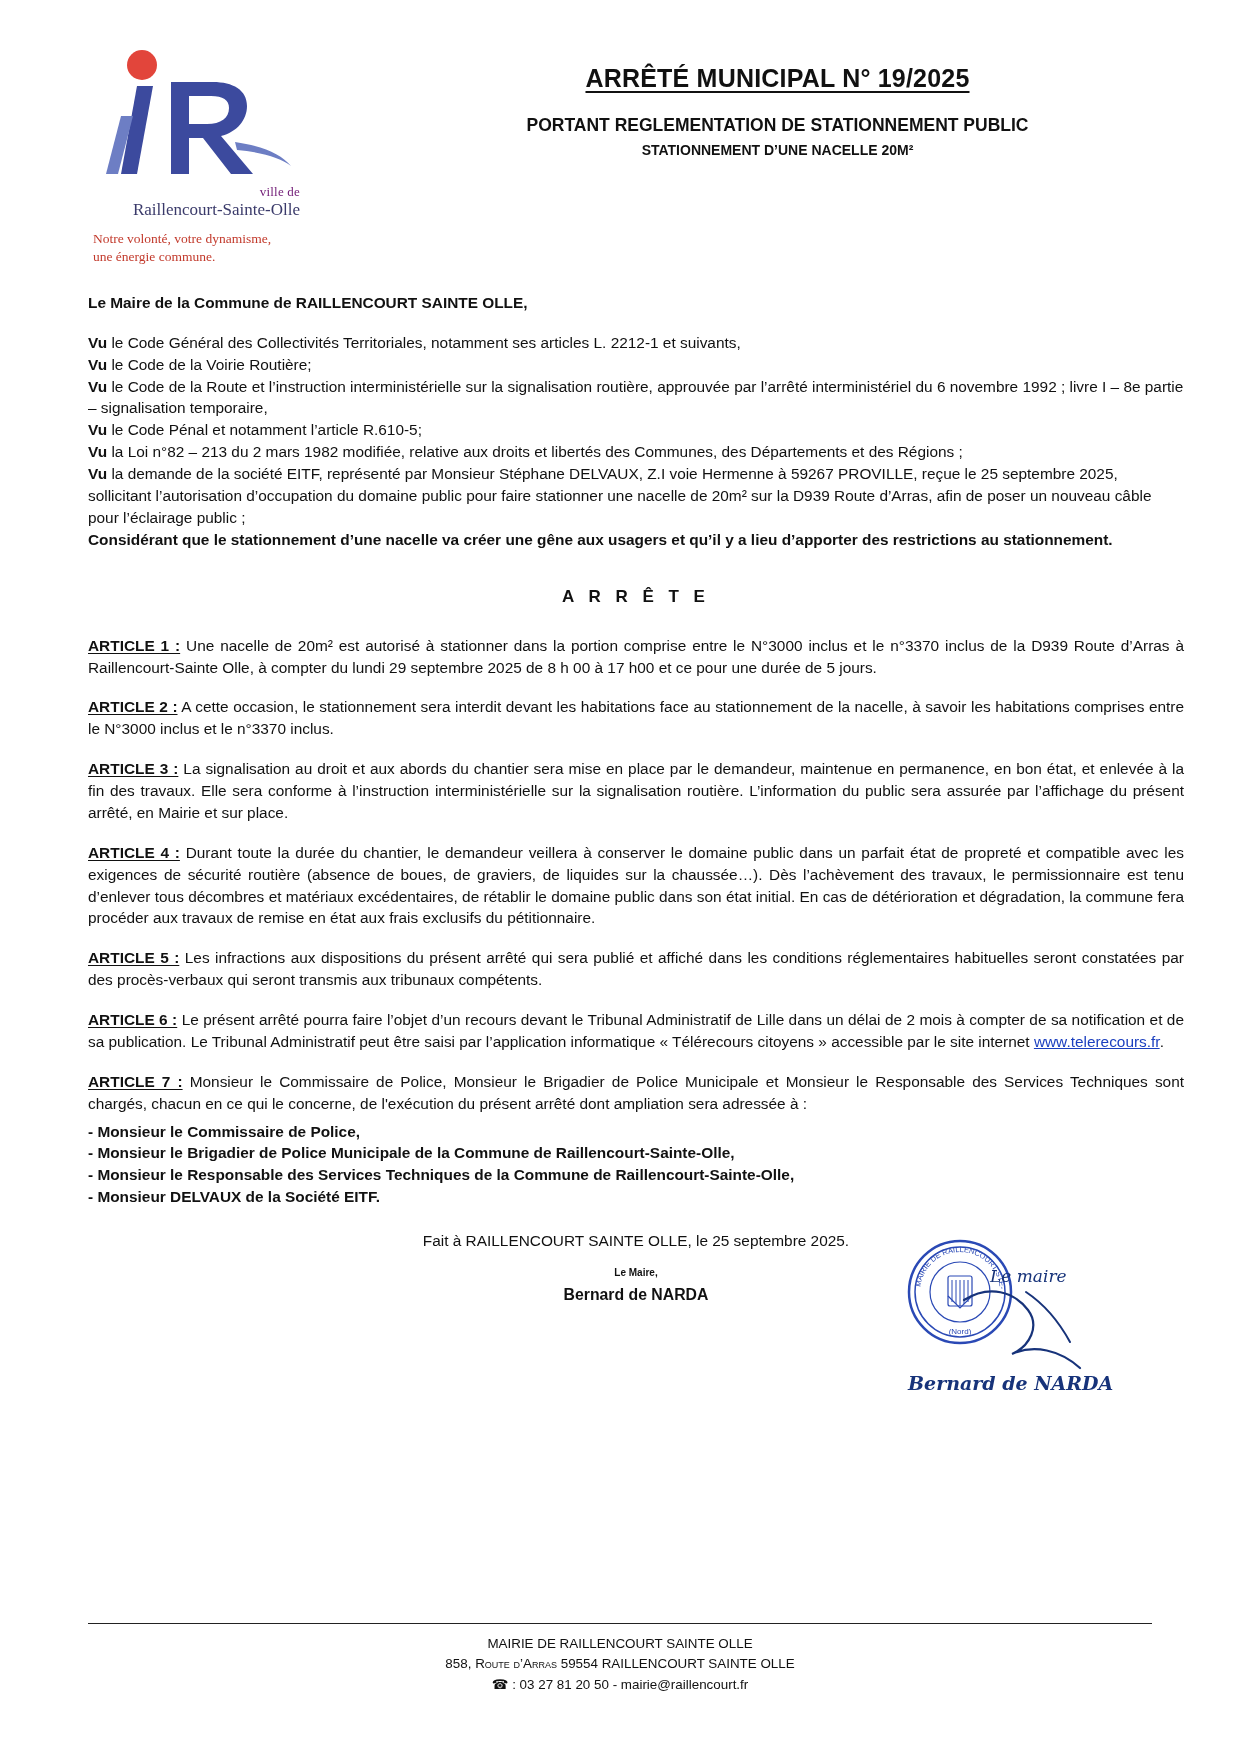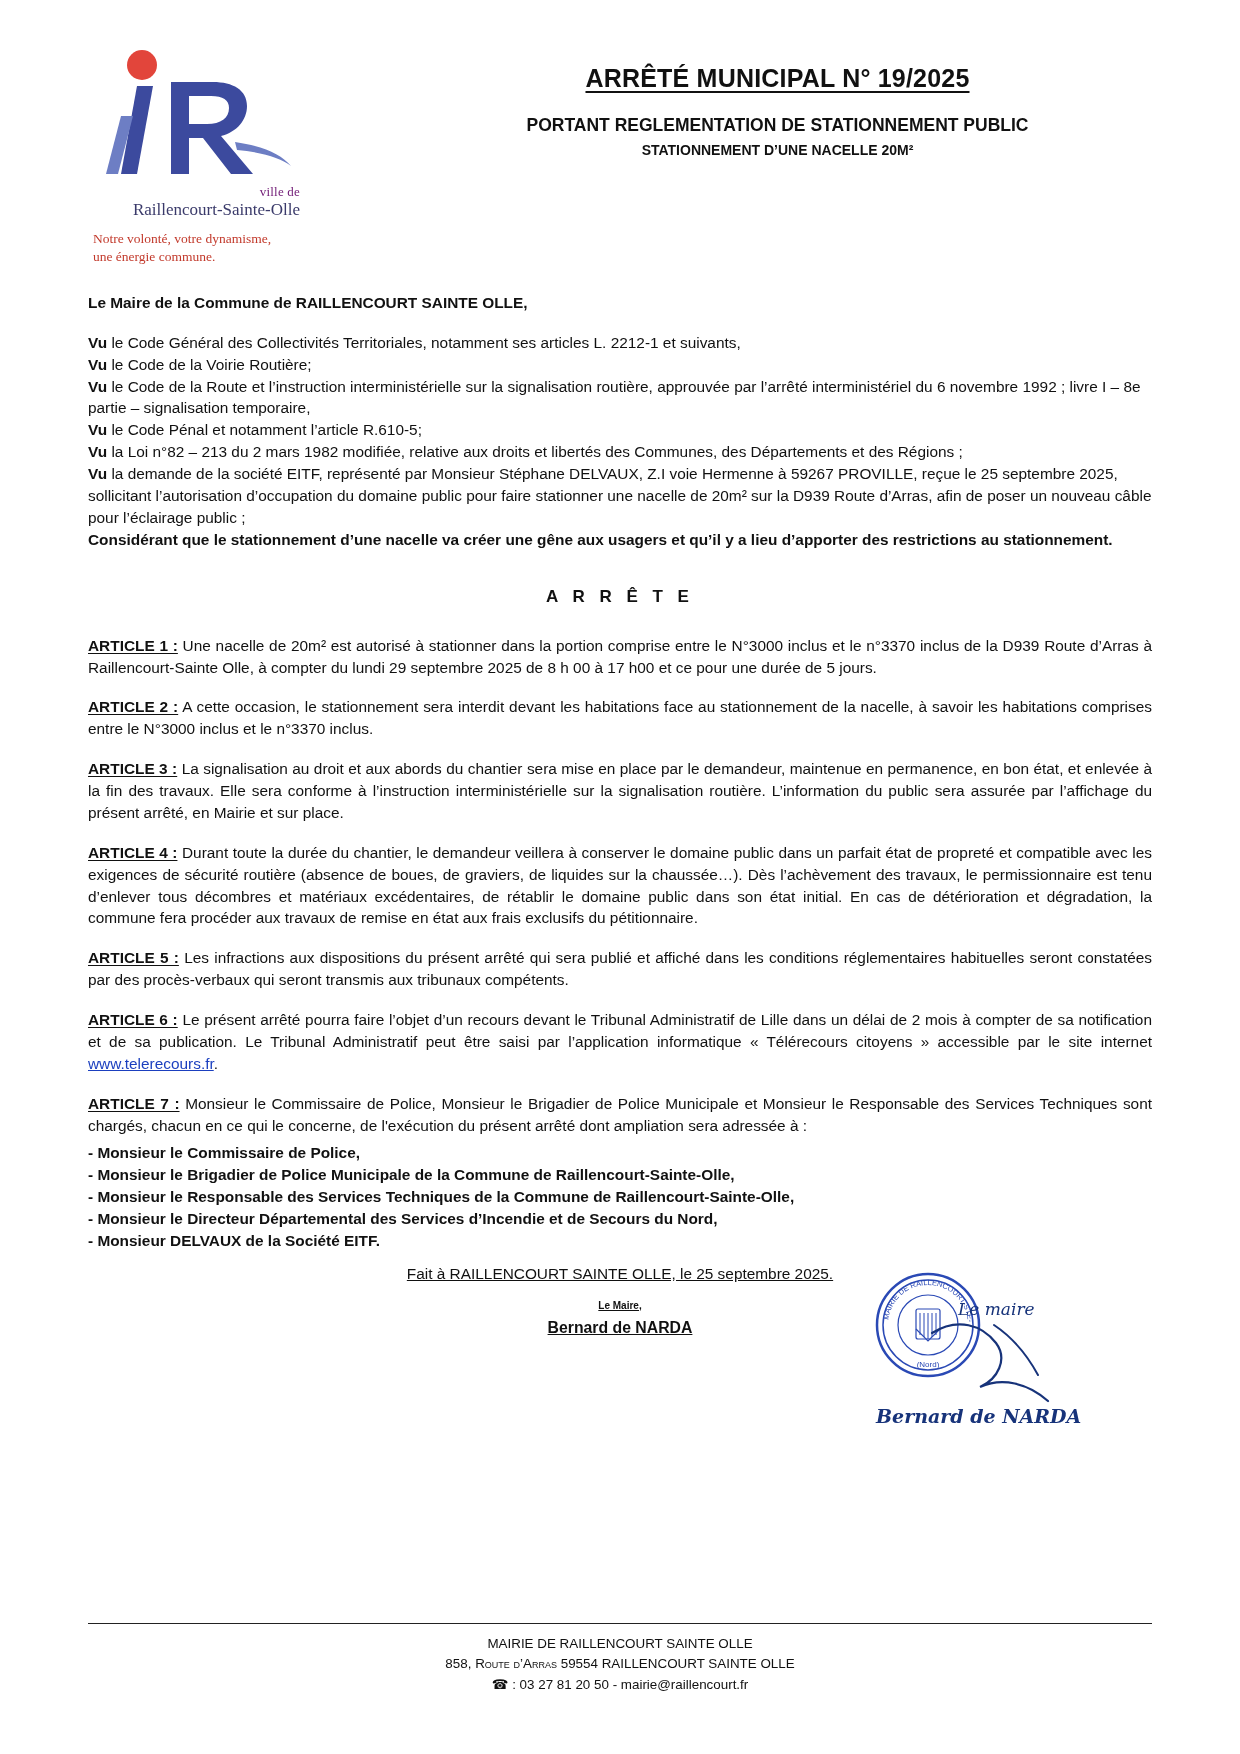--- a/index.html
+++ b/index.html
@@ -84,21 +84,21 @@
     font-weight: bold;
     margin-bottom: 6px;
   }
   .doc-sub2 {
     font-size: 14px;
     font-weight: bold;
   }
 
   
   .content {
-    padding: 26px 88px 0 88px;
+    padding: 26px 56px 0 88px;
     box-sizing: border-box;
     font-size: 15.4px;
     line-height: 1.42;
   }
   .addressee {
     font-weight: bold;
     font-size: 15.4px;
     margin-bottom: 18px;
   }
   .vu-list p {
@@ -132,24 +132,23 @@
     font-weight: bold;
   }
   .bullets div { margin: 0; }
   a.link {
     color: #1b3fbf;
     text-decoration: underline;
   }
 
   
   .sign-area {
-    margin-top: 11px;
+    margin-top: 22px;
     text-align: center;
     position: relative;
-    text-decoration: underline;
   }
   .sign-place { font-size: 15.4px; margin-bottom: 14px; }
   .sign-role { font-weight: bold; font-size: 10px; }
   .sign-name { font-weight: bold; font-size: 15.8px; margin-top: 4px; }
 
   .stamp {
     position: absolute;
     right: 170px;
     top: 8px;
     width: 108px;
@@ -268,21 +267,20 @@
     <p class="article"><span class="head">ARTICLE 5 :</span><span> Les infractions aux dispositions du présent arrêté qui sera publié et affiché dans les conditions réglementaires habituelles seront constatées par des procès-verbaux qui seront transmis aux tribunaux compétents.</span></p>
 
     <p class="article"><span class="head">ARTICLE 6 :</span><span>  Le présent arrêté pourra faire l’objet d’un recours devant le Tribunal Administratif de Lille dans un délai de 2 mois à compter de sa notification et de sa publication. Le Tribunal Administratif peut être saisi par l’application informatique « Télérecours citoyens » accessible par le site internet </span><a class="link" href="#">www.telerecours.fr</a><span>.</span></p>
 
     <p class="article last"><span class="head">ARTICLE 7 :</span><span> Monsieur le Commissaire de Police, Monsieur le Brigadier de Police Municipale et Monsieur le Responsable des Services Techniques sont chargés, chacun en ce qui le concerne, de l'exécution du présent arrêté dont ampliation sera adressée à :</span></p>
 
     <div class="bullets">
       <div>- Monsieur le Commissaire de Police,</div>
       <div>- Monsieur le Brigadier de Police Municipale de la Commune de Raillencourt-Sainte-Olle,</div>
       <div>- Monsieur le Responsable des Services Techniques de la Commune de Raillencourt-Sainte-Olle,</div>
-      <div>- Monsieur le Directeur Départemental des Services d’Incendie et de Secours du Nord,</div>
       <div>- Monsieur DELVAUX de la Société EITF.</div>
     </div>
 
     <div class="sign-area">
       <div class="sign-place">Fait à RAILLENCOURT SAINTE OLLE, le 25 septembre 2025.</div>
       <div class="sign-role">Le Maire,</div>
       <div class="sign-name">Bernard de NARDA</div>
 
       <div class="stamp">
         <svg width="108" height="108" viewBox="0 0 108 108" xmlns="http://www.w3.org/2000/svg">

